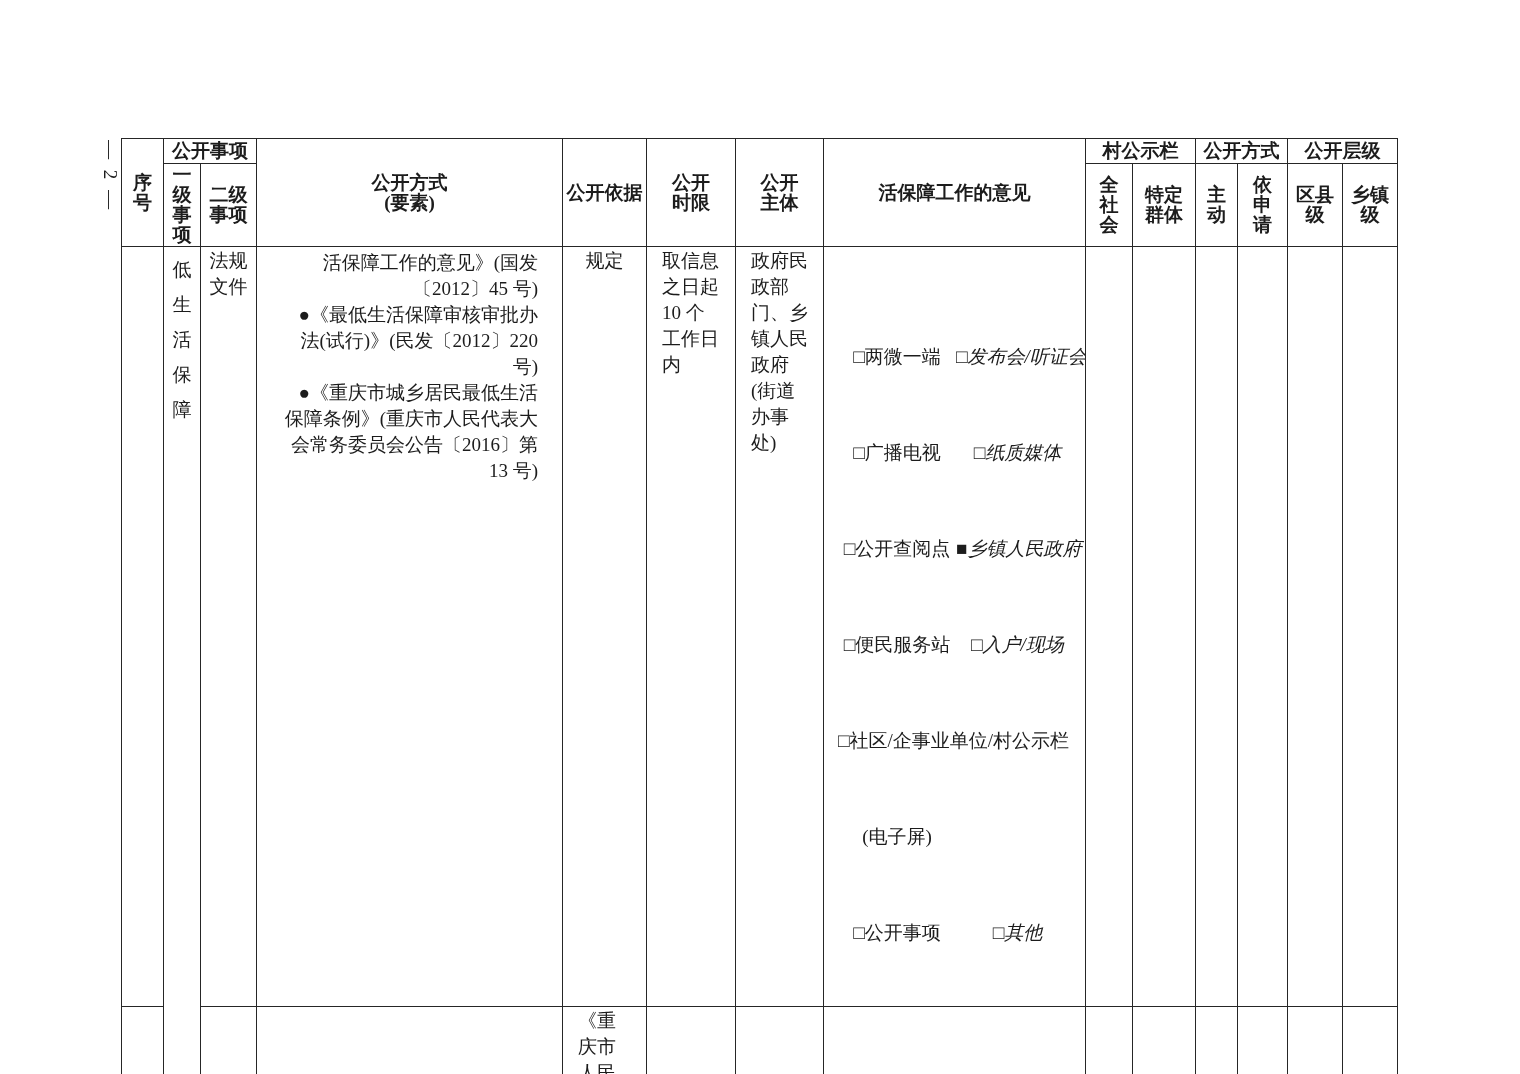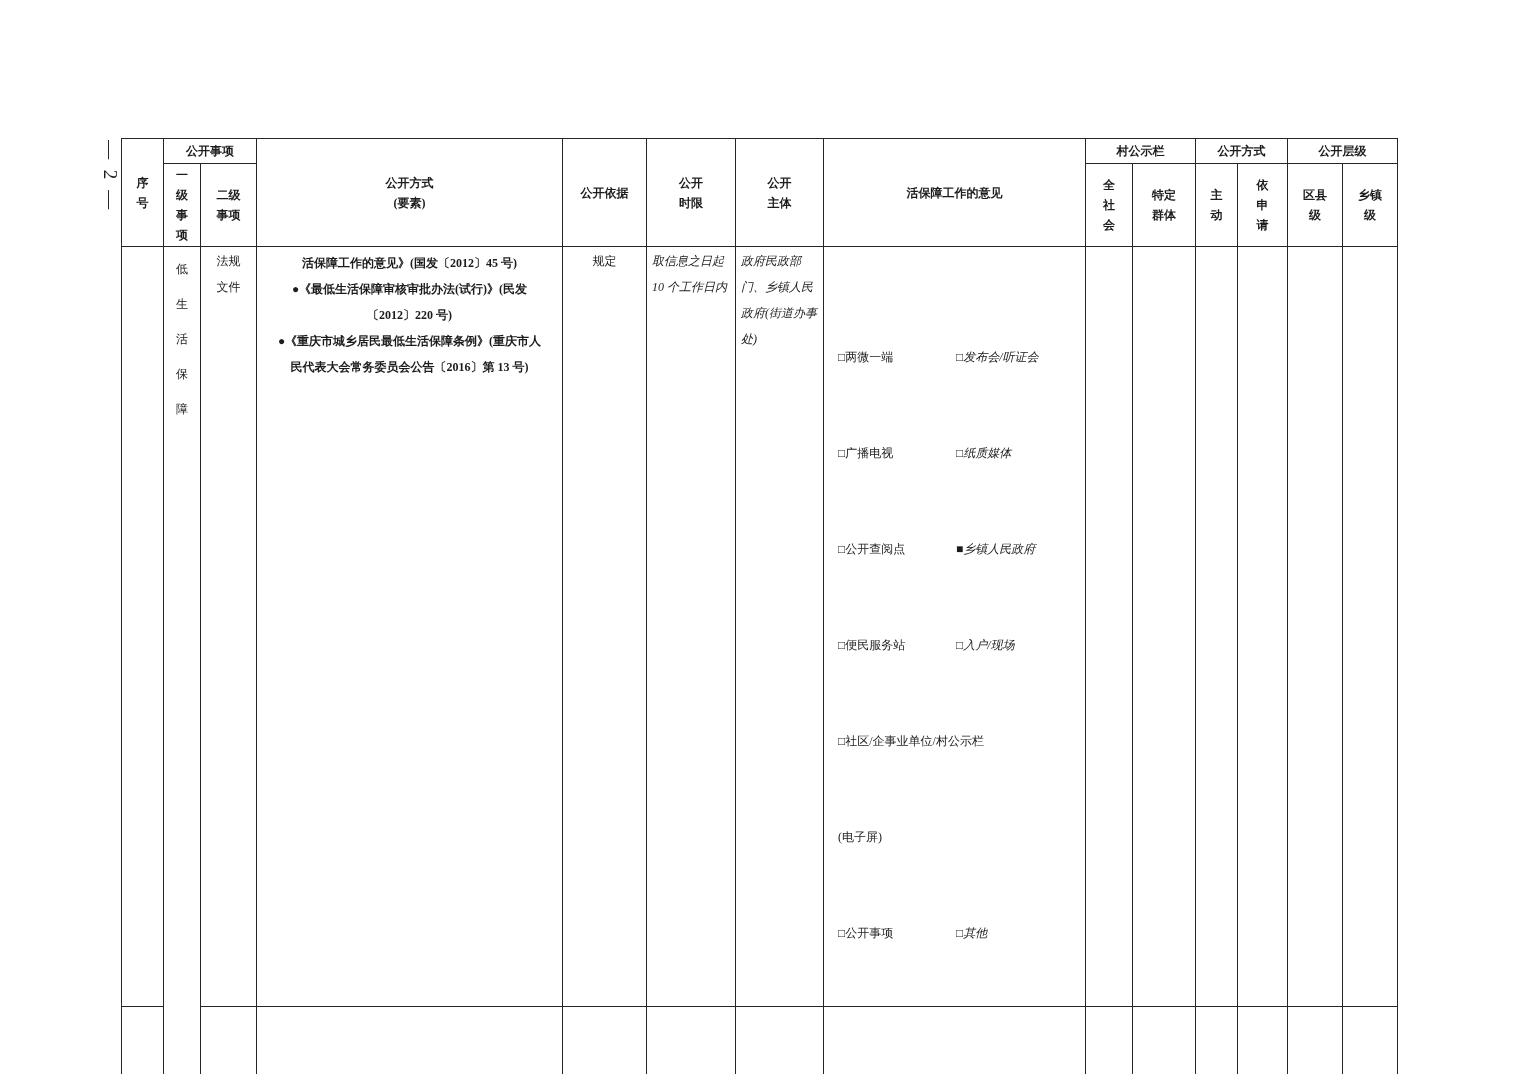--- a/index.html
+++ b/index.html
@@ -13,33 +13,33 @@
     position:absolute; left:66px; top:165px; width:88px; height:22px;
     transform:rotate(90deg); transform-origin:center;
     font-size:19px; text-align:center; letter-spacing:3px; white-space:nowrap;
   }
   table.sheet {
     position:absolute; left:121px; top:138px;
     border-collapse:collapse; table-layout:fixed; width:1276px;
   }
   td {
     border:1px solid #262626;
-    font-size:12px; line-height:26px;
+    font-size:19px; line-height:26px;
     text-align:center; vertical-align:middle;
     padding:1px 3px; overflow:hidden;
     white-space:pre-wrap; word-break:normal;
   }
   td.hdr { font-weight:bold; line-height:20px; }
   td.top { vertical-align:top; }
   td.left { text-align:left; }
-  td.content { text-align:center; padding:3px 16px;font-weight:bold; }
+  td.content { text-align:right; padding:3px 24px; }
   td.vert1 { line-height:35px; padding-top:5px; }
-  td.basis { padding:1px 5px;font-style:italic; }
+  td.basis { padding:1px 15px; }
   td.chan {
-    text-align:left; vertical-align:middle;
+    text-align:center; vertical-align:middle;
     padding:2px 6px 13px 14px; line-height:24px;
   }
   td.chan.top { vertical-align:top; }
   .chan .line { display:flex; }
   .chan .l { flex:0 0 118px; white-space:nowrap; }
   .chan .r { flex:1 1 auto; white-space:nowrap;font-style:italic; }
   td.check { font-size:16px; }
 </style>
 </head>
 <body>

